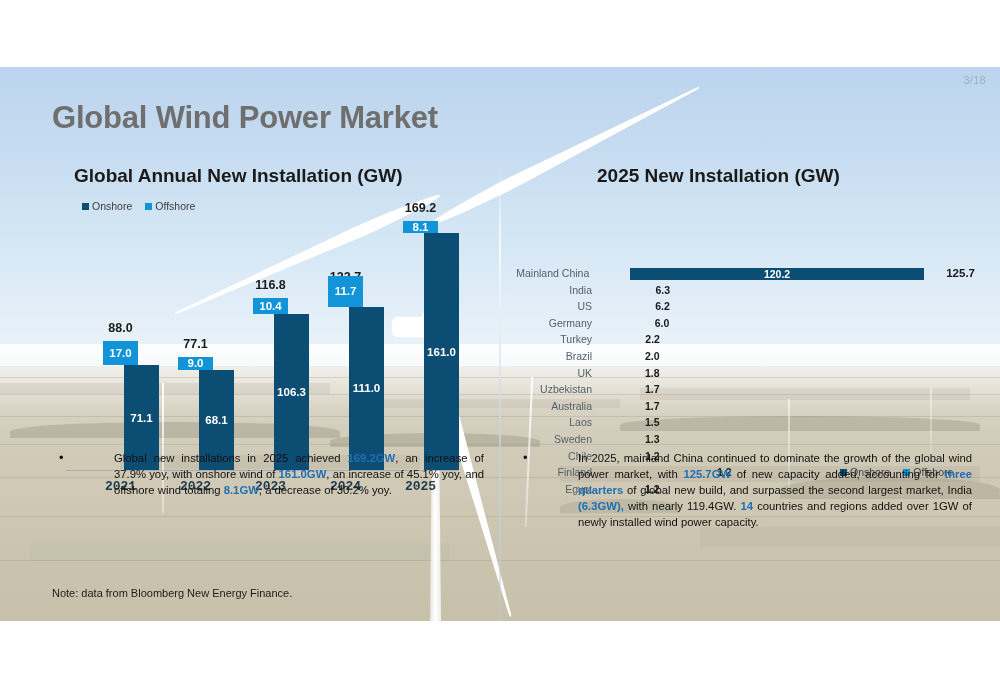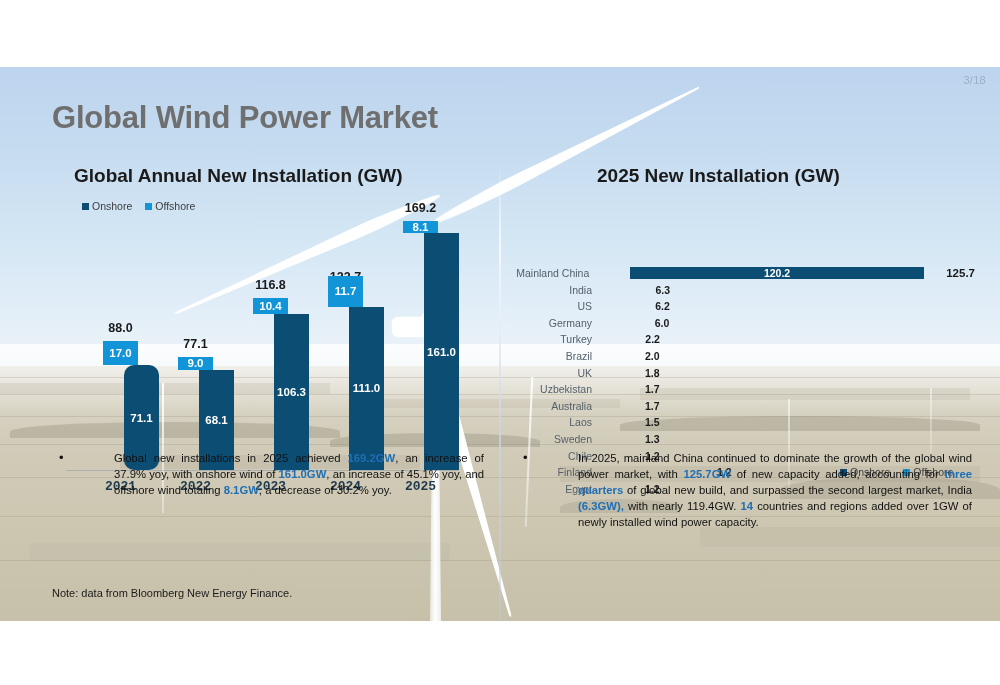--- a/index.html
+++ b/index.html
@@ -54,21 +54,21 @@
   .seg.off{background:#1195d8;}
   .total{position:absolute;left:50%;transform:translateX(-50%);white-space:nowrap;
          font-size:12.5px;font-weight:bold;color:#1a1a1a;}
   .xlab{position:absolute;left:50%;transform:translateX(-50%);bottom:-24px;white-space:nowrap;
         font-size:13px;font-weight:bold;color:#1f3a4d;font-family:Liberation Mono, monospace;}
 
   
   #hbarchart{position:absolute;left:505px;top:198px;width:470px;height:216px;}
   .hrow{position:absolute;left:0;width:470px;height:16.2px;display:flex;align-items:center;}
   .hlabel{width:87px;text-align:right;font-size:10.5px;color:#55606b;padding-right:5px;white-space:nowrap;}
-  .hbarwrap{position:relative;height:13px;display:flex;align-items:center;padding-left:36px;}
+  .hbarwrap{position:relative;height:13px;display:flex;align-items:flex-end;padding-left:36px;}
   .hseg{display:flex;align-items:center;justify-content:center;font-size:10.5px;font-weight:bold;color:#fff;}
   .hseg.on{background:#0c4d73;}
   .hseg.off{background:#1195d8;}
   .hval{font-size:10.5px;font-weight:bold;color:#1a1a1a;margin-left:7px;white-space:nowrap;}
   .htot{font-size:11.5px;font-weight:bold;color:#1a1a1a;margin-left:9px;white-space:nowrap;}
 
   
   .bullets{position:absolute;font-size:11.3px;color:#111;line-height:1.42;}
   #b-left{left:52px;top:383px;width:432px;}
   #b-right{left:516px;top:383px;width:456px;}
@@ -151,21 +151,21 @@
       <span class="swatch" style="background:#1195d8"></span>
       <span>Offshore</span>
     </span>
   </div>
 
   <div id="barchart">
     <div class="axisline"></div>
   <div class="col" style="left: 43px; bottom: 27px;">
         <div class="total" style="bottom: 135.507px;">88.0</div>
         <div class="seg off" style="height: 24.99px;">17.0</div>
-        <div class="seg on" style="height: 104.517px; align-items: center; border-radius: 10px;">71.1</div>
+        <div class="seg on" style="height: 104.517px; align-items: center;">71.1</div>
         <div class="xlab">2021</div>
       </div>
       <div class="col" style="left: 118px; bottom: 27px;">
         <div class="total" style="bottom: 119.337px;">77.1</div>
         <div class="seg off" style="height: 13.23px;">9.0</div>
         <div class="seg on" style="height: 100.107px; align-items: center;">68.1</div>
         <div class="xlab">2022</div>
       </div>
       <div class="col" style="left: 193px; bottom: 27px;">
         <div class="total" style="bottom: 177.549px;">116.8</div>

